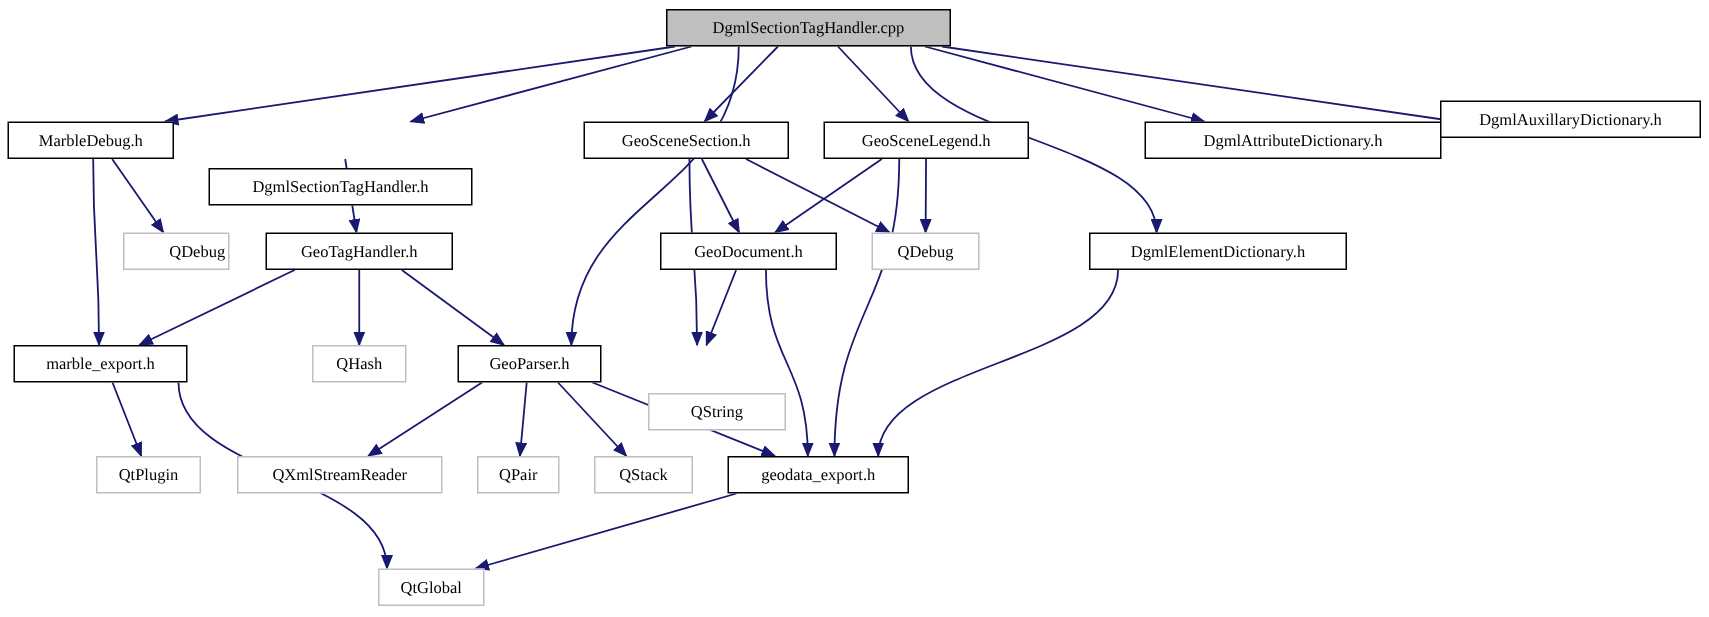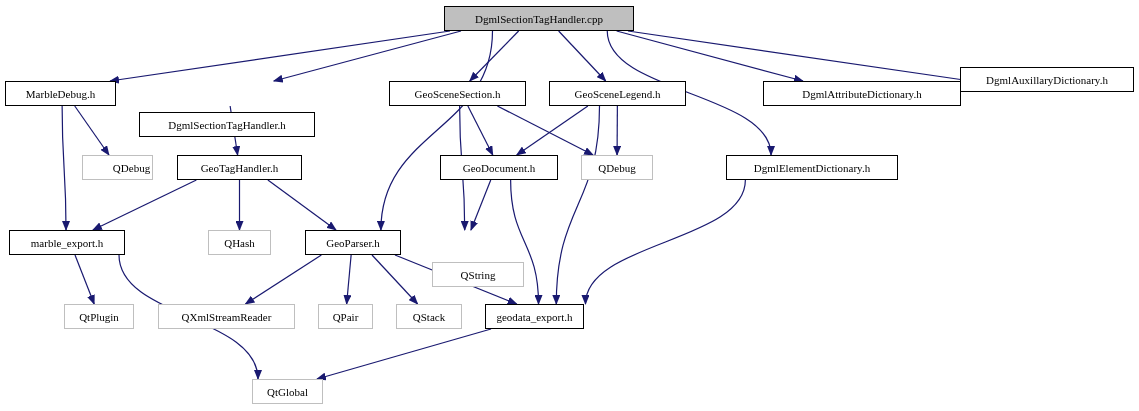--- a/index.html
+++ b/index.html
@@ -75,16 +75,16 @@
 
   <div class="node" style="left:9px;top:230px;width:116px;">marble_export.h</div>
   <div class="node ext" style="left:208px;top:230px;width:63px;">QHash</div>
   <div class="node" style="left:305px;top:230px;width:96px;">GeoParser.h</div>
   <div class="node ext" style="left:432px;top:230px;width:92px;margin-top:32px;">QString</div>
 
   <div class="node ext" style="left:64px;top:304px;width:70px;">QtPlugin</div>
   <div class="node ext" style="left:158px;top:304px;width:137px;">QXmlStreamReader</div>
   <div class="node ext" style="left:318px;top:304px;width:55px;">QPair</div>
   <div class="node ext" style="left:396px;top:304px;width:66px;">QStack</div>
-  <div class="node" style="left:485px;top:304px;width:99px;">geodata_export.h</div>
+  <div class="node" style="left:485px;top:304px;width:121px;">geodata_export.h</div>
 
   <div class="node ext" style="left:252px;top:379px;width:71px;">QtGlobal</div>
 </div>
 
 </body></html>

